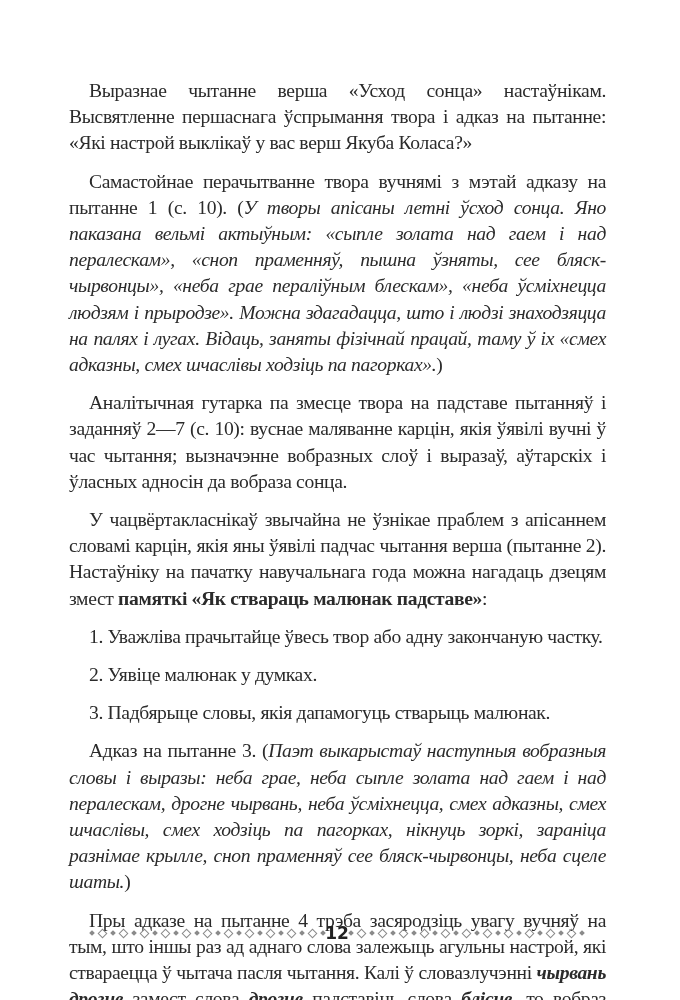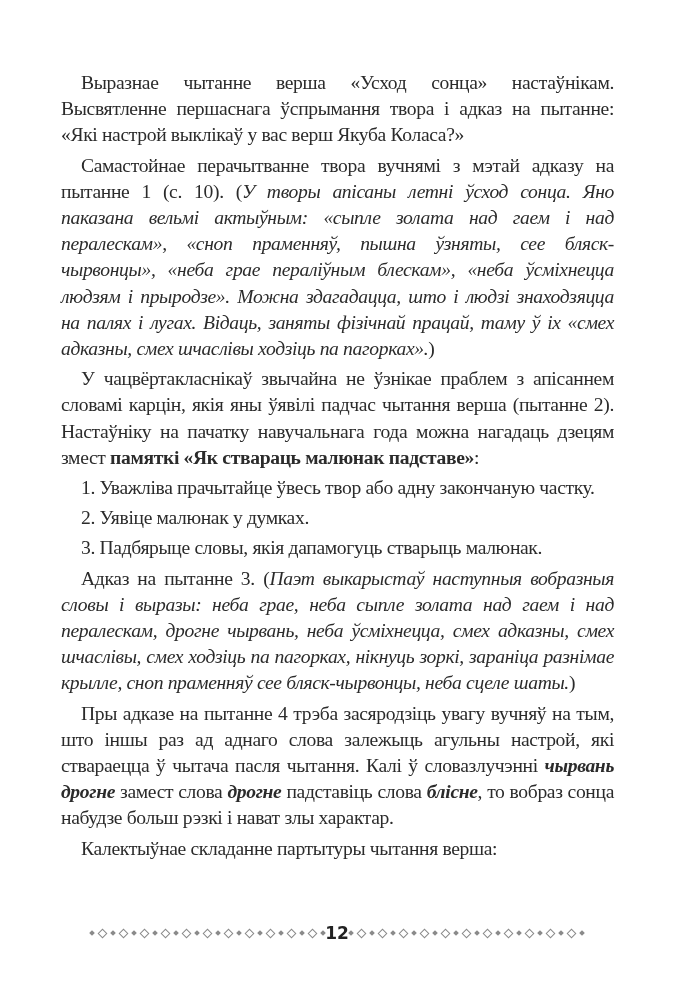--- a/index.html
+++ b/index.html
@@ -1,37 +1,38 @@
 <!DOCTYPE html>
 <html><head>
 <meta charset="utf-8">
 <style>
   html, body { margin:0; padding:0; background:#ffffff; }
   body { width:680px; height:1000px; position:relative; overflow:hidden; }
   .page { position:absolute; left:57px; top:66px; width:561px;
     font-family:"Liberation Serif","DejaVu Serif",serif; font-size:19.6px; line-height:26.2px;
     color:#2b2b2b; text-align:justify; letter-spacing:-0.35px; }
-  .page p { margin:4px; text-indent:20px; }
+  .page p { margin:12px; text-indent:20px; }
   .page p.li { text-indent:20px; }
   i { font-style:italic; }
   b.bi { font-weight:bold; font-style:italic; }
   b { font-weight:bold; }
   .footer { position:absolute; left:52px; top:918px; width:570px; height:30px;
     display:flex; align-items:center; justify-content:center; }
   .orn { display:flex; align-items:center; gap:5px; }
   .orn .dot { width:4px; height:4px; background:#8a8a8a; transform:rotate(45deg); }
   .orn .dia { width:7px; height:7px; border:1.5px solid #8a8a8a; transform:rotate(45deg); box-sizing:border-box; }
   .pnum { font-family:"DejaVu Sans","Liberation Sans",sans-serif; font-weight:bold; font-size:17px; color:#222; }
 </style>
 </head>
 <body>
 
 <div class="page">
   <p>Выразнае чытанне верша «Усход сонца» настаўнікам. Высвятленне першаснага ўспрымання твора і адказ на пытанне: «Які настрой выклікаў у вас верш Якуба Коласа?»</p>
   <p><span>Самастойнае перачытванне твора вучнямі з мэтай адказу на пытанне 1 (с. 10). (</span><i>У творы апісаны летні ўсход сонца. Яно паказана вельмі актыўным: «сыпле золата над гаем і над пералескам», «сноп праменняў, пышна ўзняты, сее бляск-чырвонцы», «неба грае пераліўным блескам», «неба ўсміхнецца людзям і прыродзе». Можна здагадацца, што і людзі знаходзяцца на палях і лугах. Відаць, заняты фізічнай працай, таму ў іх «смех адказны, смех шчаслівы ходзіць па пагорках».</i><span>)</span></p>
+  <p>Аналітычная гутарка па змесце твора на падставе пытанняў і заданняў 2—7 (с. 10): вуснае маляванне карцін, якія ўявілі вучні ў час чытання; вызначэнне вобразных слоў і выразаў, аўтарскіх і ўласных адносін да вобраза сонца.</p>
   <p><span>У чацвёртакласнікаў звычайна не ўзнікае праблем з апісаннем словамі карцін, якія яны ўявілі падчас чытання верша (пытанне 2). Настаўніку на пачатку навучальнага года можна нагадаць дзецям змест </span><b>памяткі «Як ствараць малюнак падставе»</b><span>:</span></p>
   <p class="li">1. Уважліва прачытайце ўвесь твор або адну закончаную частку.</p>
   <p class="li">2. Уявіце малюнак у думках.</p>
   <p class="li">3. Падбярыце словы, якія дапамогуць стварыць малюнак.</p>
   <p><span>Адказ на пытанне 3. (</span><i>Паэт выкарыстаў наступныя вобразныя словы і выразы: неба грае, неба сыпле золата над гаем і над пералескам, дрогне чырвань, неба ўсміхнецца, смех адказны, смех шчаслівы, смех ходзіць па пагорках, нікнуць зоркі, заранiца разнімае крылле, сноп праменняў сее бляск-чырвонцы, неба сцеле шаты.</i><span>)</span></p>
   <p><span>Пры адказе на пытанне 4 трэба засяродзіць увагу вучняў на тым, што іншы раз ад аднаго слова залежыць агульны настрой, які ствараецца ў чытача пасля чытання. Калі ў словазлучэнні </span><b class="bi">чырвань дрогне</b><span> замест слова </span><b class="bi">дрогне</b><span> падставіць слова </span><b class="bi">бліснe</b><span>, то вобраз сонца набудзе больш рэзкі і нават злы характар.</span></p>
   <p>Калектыўнае складанне партытуры чытання верша:</p>
 
 </div>
 

